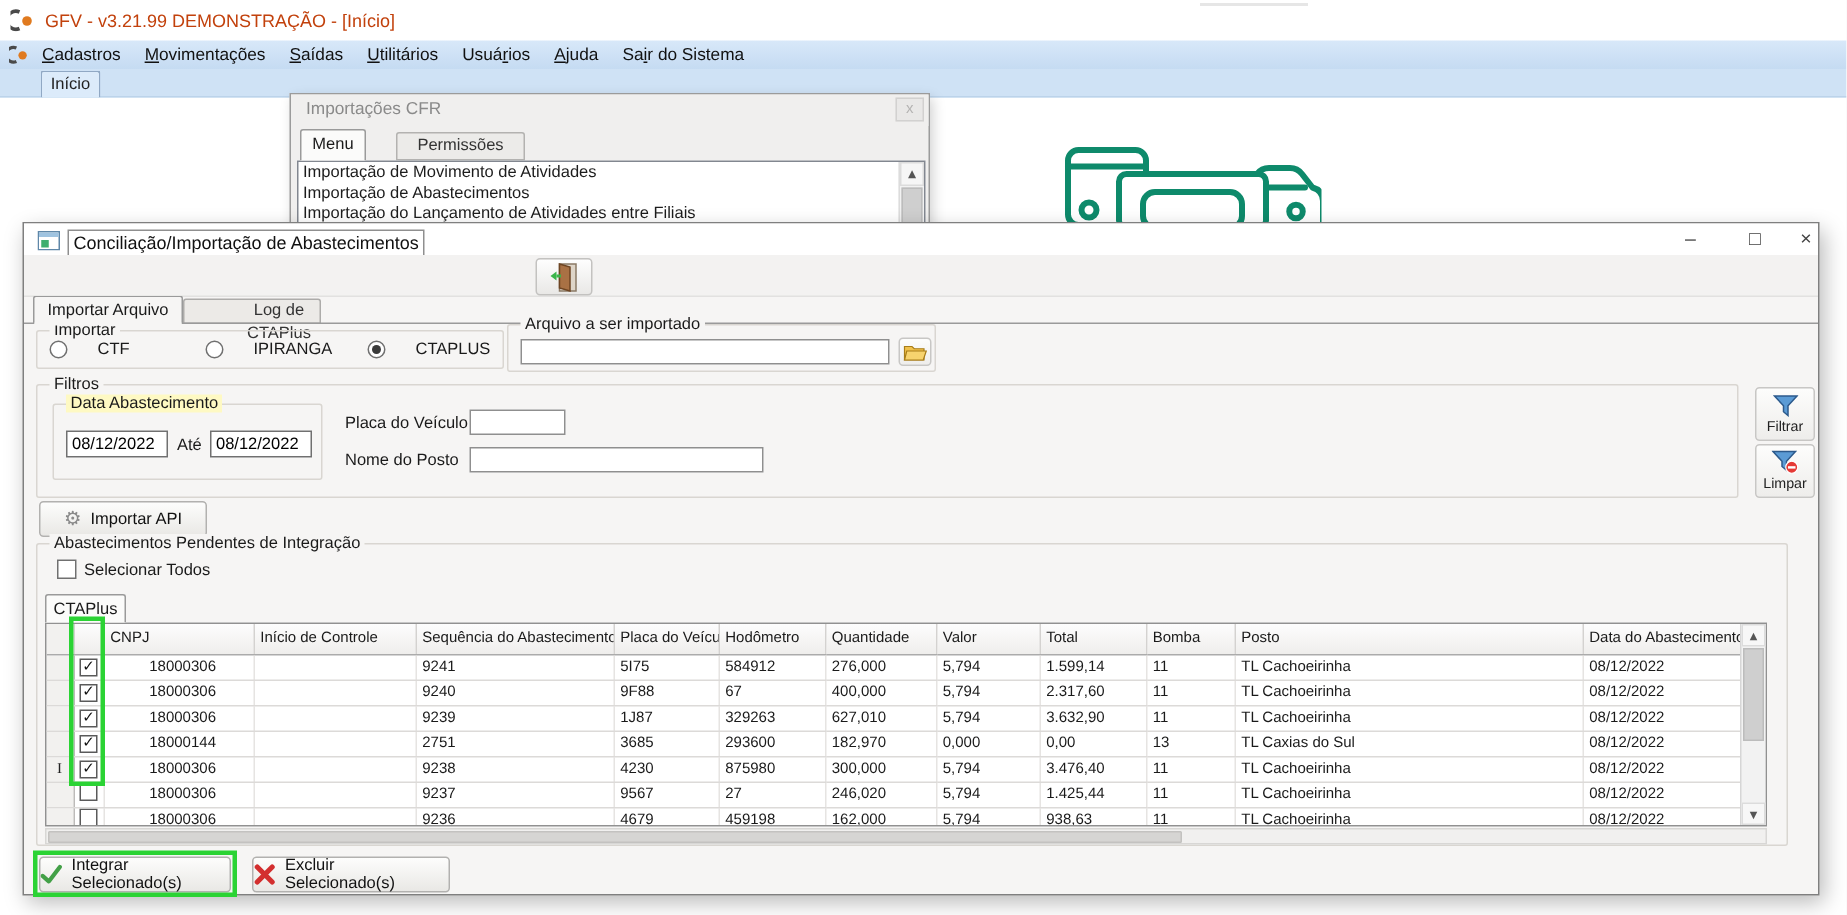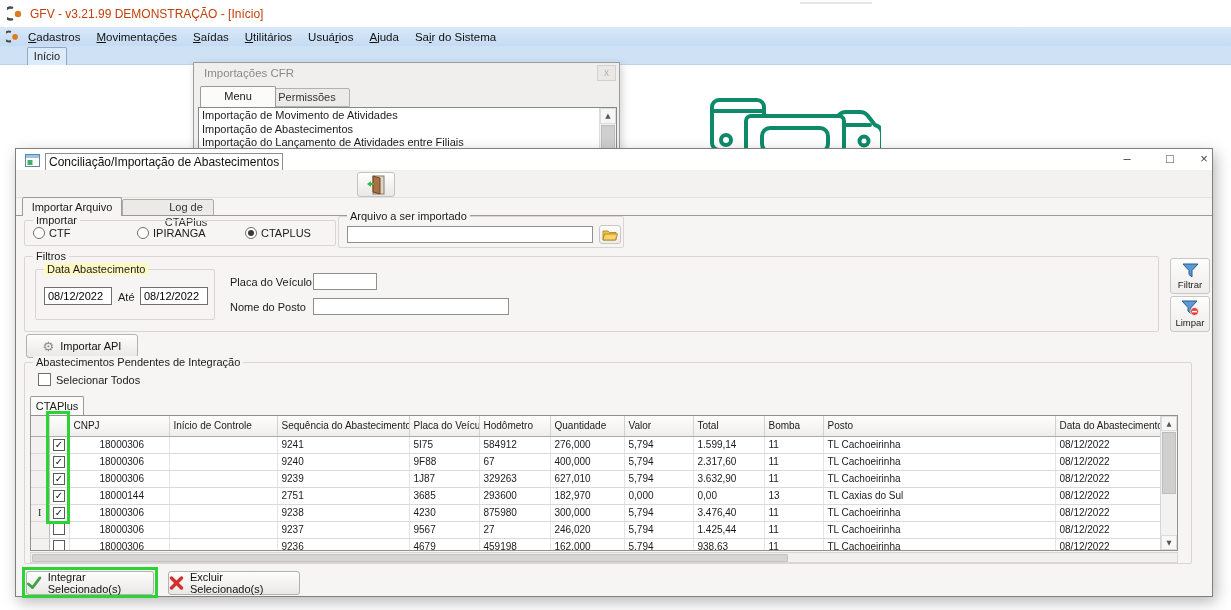--- a/index.html
+++ b/index.html
@@ -16,21 +16,21 @@
   .menubar .mi { display:inline-block; font-size:11.5px; padding:2px 8px; color:#111; cursor:default; }
   .tabstrip { left:0; top:46px; width:1231px; height:19px; background:#cfe2f5; border-bottom:1px solid #bcd3ea; }
   .hometab { position:absolute; left:7px; top:1px; width:40px; height:18px; background:#dcebfa; border:1px solid #90a8c4; border-bottom:none; border-radius:2px 2px 0 0; font-size:11px; text-align:center; line-height:17px; color:#222;margin-left:20px; }
 
   
   .cfr { left:193px; top:62px; width:427px; height:300px; background:#f0efee; border:1px solid #9b9b9b; box-shadow:2px 3px 8px rgba(0,0,0,.18); z-index:2; }
   .cfr .cfr-titlebar { position:absolute; left:0; top:0; width:100%; height:21px; background:#f0efee; }
   .cfr .cfr-title { position:absolute; left:10px; top:4px; font-size:11.5px; color:#8a8a8a; }
   .cfr .cfr-close { position:absolute; right:3px; top:2px; width:19px; height:16px; background:#e9e8e7; border:1px solid #d2d1d0; color:#b4b3b2; font-size:10px; text-align:center; line-height:14px; }
   .cfr .tabrow { position:absolute; left:0; top:21px; width:100%; height:23px; }
-  .cfr .tab-active { position:absolute; left:6px; top:2px; width:76px; height:21px; background:#fbfbfa; border:1px solid #9a9a9a; border-bottom:none; border-radius:2px 2px 0 0; font-size:11px; text-align:center; line-height:19px; z-index:2; }
+  .cfr .tab-active { position:absolute; left:6px; top:2px; width:44px; height:21px; background:#fbfbfa; border:1px solid #9a9a9a; border-bottom:none; border-radius:2px 2px 0 0; font-size:11px; text-align:center; line-height:19px; z-index:2; }
   .cfr .tab-idle { position:absolute; left:70px; top:4px; width:86px; height:19px; background:#ecebe9; border:1px solid #b3b2b0; border-radius:2px 2px 0 0; font-size:11px; text-align:center; line-height:17px; color:#333; }
   .cfr .listbox { position:absolute; left:4px; top:44px; width:419px; height:252px; background:#fff; border:1px solid #828790; overflow:hidden; }
   .cfr .listbox .li { font-size:11px; line-height:13.5px; padding-left:3px; white-space:nowrap; color:#1c1c1c; }
   .cfr .vsb { position:absolute; right:0; top:0; width:17px; height:100%; background:#f2f2f2; border-left:1px solid #dcdcdc; }
   .cfr .vsb .up { position:absolute; top:0; left:0; width:16px; height:16px; background:#f6f6f6; border:1px solid #dcdcdc; font-size:7px; color:#555; text-align:center; line-height:15px; }
   .cfr .vsb .thumb { position:absolute; top:17px; left:1px; width:14px; height:56px; background:#cfcfcf; border:1px solid #bcbcbc; }
 
   
   .vehicles { left:706px; top:96px; z-index:1; }
 
@@ -42,21 +42,21 @@
   .dlg .toolbar { position:absolute; left:0; top:21px; width:100%; height:28px; background:#f3f2f1; border-bottom:1px solid #e2e1e0; }
   .exitbtn { position:absolute; left:341px; top:2px; width:38px; height:25px; background:linear-gradient(#fefefe,#e9e8e6); border:1px solid #c3c2c0; border-radius:3px; display:flex; align-items:center; justify-content:center; }
   .dtab1 { position:absolute; left:6px; top:48px; width:100px; height:19px; background:#f6f5f4; border:1px solid #9a9a9a; border-bottom:none; border-radius:2px 2px 0 0; font-size:11px; text-align:center; line-height:18px; z-index:2; }
   .dtab2 { position:absolute; left:106px; top:50px; width:92px; height:17px; background:#eceae7; border:1px solid #adacaa; border-radius:2px 2px 0 0; font-size:11px; text-align:center; line-height:15px; color:#333;padding-left:36px; }
   .dtabline { position:absolute; left:0; top:66px; width:100%; height:1px; background:#9a9a9a; }
   .dcover { position:absolute; left:7px; top:66px; width:98px; height:2px; background:#f6f5f4; z-index:3; }
 
   .gb { position:absolute; border:1px solid #d9d6d1; border-radius:2px; }
   .gb > .lg { position:absolute; top:-7px; left:8px; background:#f6f5f4; padding:0 3px; font-size:11px; white-space:nowrap; }
 
-  .radio-opt { position:absolute; display:flex; align-items:center; gap:4px; font-size:11px;justify-content:flex-end; }
+  .radio-opt { position:absolute; display:flex; align-items:center; gap:20px; font-size:11px;justify-content:flex-end; }
   .radio { width:12px; height:12px; border:1px solid #707070; border-radius:50%; background:#fff; position:relative; }
   .radio.sel::after { content:""; position:absolute; left:2px; top:2px; width:6px; height:6px; background:#3a3a3a; border-radius:50%; }
 
   .txt { position:absolute; background:#fff; border:1px solid #8f8f8f; font-family:"Liberation Sans",sans-serif; font-size:11px; padding:1px 3px; }
   .lbl { position:absolute; font-size:11px; white-space:nowrap; }
 
   .toolbtn { position:absolute; background:linear-gradient(#fdfdfc,#eeedeb); border:1px solid #c8c7c5; border-radius:3px; display:flex; flex-direction:column; align-items:center; justify-content:center; gap:1px; }
   .toolbtn .cap { font-size:9.5px; color:#222; }
 
   .btn { position:absolute; background:linear-gradient(#fdfdfc,#e9e8e5); border:1px solid #b2b1af; border-radius:3px; display:flex; align-items:center; justify-content:center; gap:6px; font-size:11px; color:#111; }

